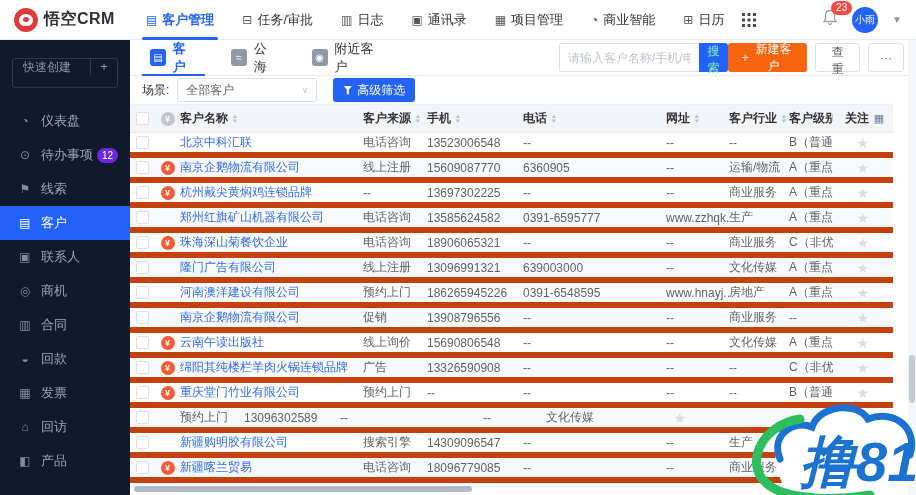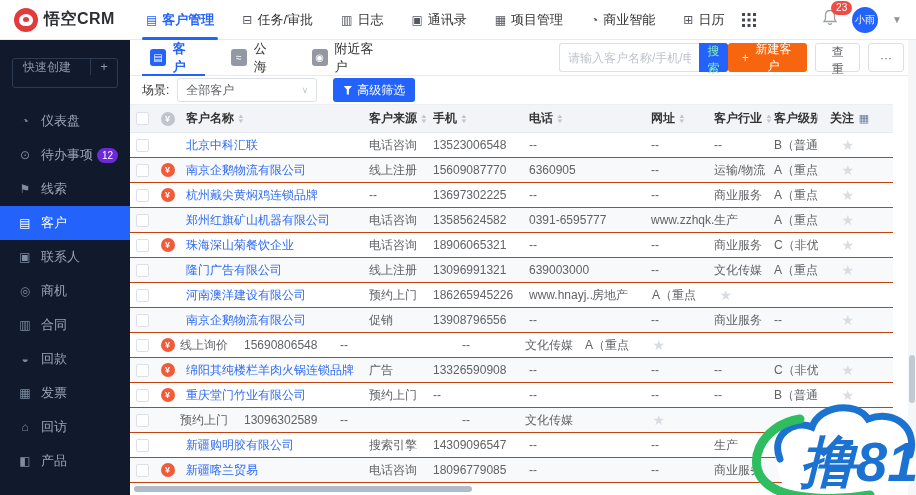--- a/index.html
+++ b/index.html
@@ -82,31 +82,31 @@
   .scene-select { width:140px; height:24px; border:1px solid #DCDFE6; border-radius:3px;
     display:flex; align-items:center; font-size:12px; color:#606266; padding:0 8px; cursor:pointer; }
   .scene-select .sel-caret { margin-left:auto; color:#C0C4CC; font-size:9px; }
   .btn-filter { height:24px; padding:0 10px; margin-left:8px; background:#2362FB; color:#fff;
     border:none; border-radius:3px; font-size:12px; cursor:pointer; display:flex; align-items:center; gap:5px; }
   .funnel { width:9px; height:9px; background:#fff;
     clip-path:polygon(0 0,100% 0,62% 45%,62% 100%,38% 100%,38% 45%); }
 
   
   .tablewrap { width:763px; border-top:1px solid #EBEEF5; }
-  .trow { display:flex; align-items:center; height:25px; border-bottom:1px solid #c2410c;
+  .trow { display:flex; align-items:center; height:25px; border-bottom:6px solid #c2410c;
     font-size:12px; color:#606266; background:#fff; }
   .trow.zebra { background:#F8F9FB; }
   .thead { height:28px; background:#F2F4F8; color:#333; font-weight:bold; border-bottom:1px solid #E6E9F0; }
   .cell { flex:none; overflow:hidden; white-space:nowrap; display:flex; align-items:center; }
   .c-check { width:25px; justify-content:center; }
   .c-deal  { width:25px; justify-content:center; }
-  .c-name  { width:183px;margin-left:6px; }
+  .c-name  { width:183px; }
   .c-source{ width:64px; }
   .c-mobile{ width:96px; }
-  .c-phone { width:122px; }
+  .c-phone { width:143px; }
   .c-web   { width:63px; }
   .c-ind   { width:60px; }
   .c-level { width:44px; }
   .c-star  { width:36px; justify-content:flex-end; }
   .c-set   { width:20px; justify-content:center; }
   .cbx { width:13px; height:13px; border:1px solid #DCDFE6; border-radius:2px; background:#fff; cursor:pointer; }
   .deal-ic { width:14px; height:14px; border-radius:50%; background:#F25B38; color:#fff;
     font-size:9px; line-height:14px; text-align:center; font-weight:bold; }
   .deal-ic.gray { background:#C0C4CC; }
   .sorter { display:inline-flex; flex-direction:column; margin-left:4px; line-height:5px; }
@@ -517,20 +517,21 @@
                 <span class="cbx"></span>
               </span>
     <span class="cell c-deal">
                 <span class="deal-ic" style="visibility: hidden;">¥</span>
               </span>
     <span class="cell c-name">
                 <span class="name-link">河南澳洋建设有限公司</span>
               </span>
     <span class="cell c-source">预约上门</span>
     <span class="cell c-mobile">186265945226</span>
+    <span class="cell c-phone">0391-6548595</span>
     <span class="cell c-web">www.hnayj...</span>
     <span class="cell c-ind">房地产</span>
     <span class="cell c-level">A（重点客</span>
     <span class="cell c-star">
                 <span class="star">★</span>
               </span>
     <span class="cell c-set"></span>
   </div>
 
   <div class="trow zebra">
@@ -554,20 +555,23 @@
               </span>
     <span class="cell c-set"></span>
   </div>
 
   <div class="trow">
     <span class="cell c-check">
                 <span class="cbx"></span>
               </span>
     <span class="cell c-deal">
                 <span class="deal-ic">¥</span>
+              </span>
+    <span class="cell c-name">
+                <span class="name-link">云南午读出版社</span>
               </span>
     <span class="cell c-source">线上询价</span>
     <span class="cell c-mobile">15690806548</span>
     <span class="cell c-phone">--</span>
     <span class="cell c-web">--</span>
     <span class="cell c-ind">文化传媒</span>
     <span class="cell c-level">A（重点客</span>
     <span class="cell c-star">
                 <span class="star">★</span>
               </span>

